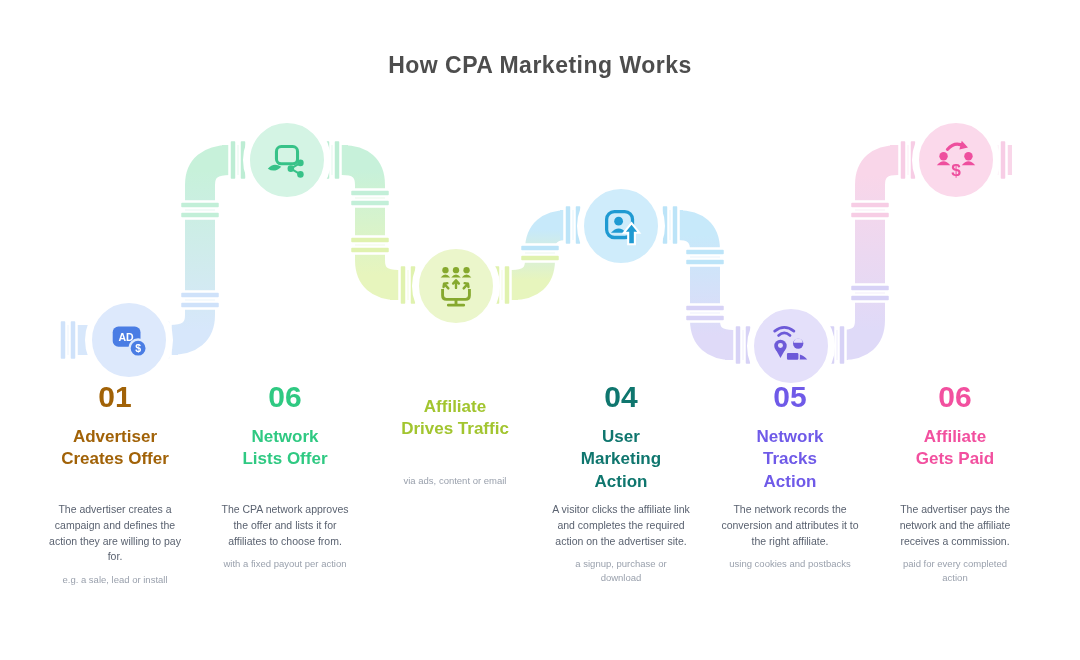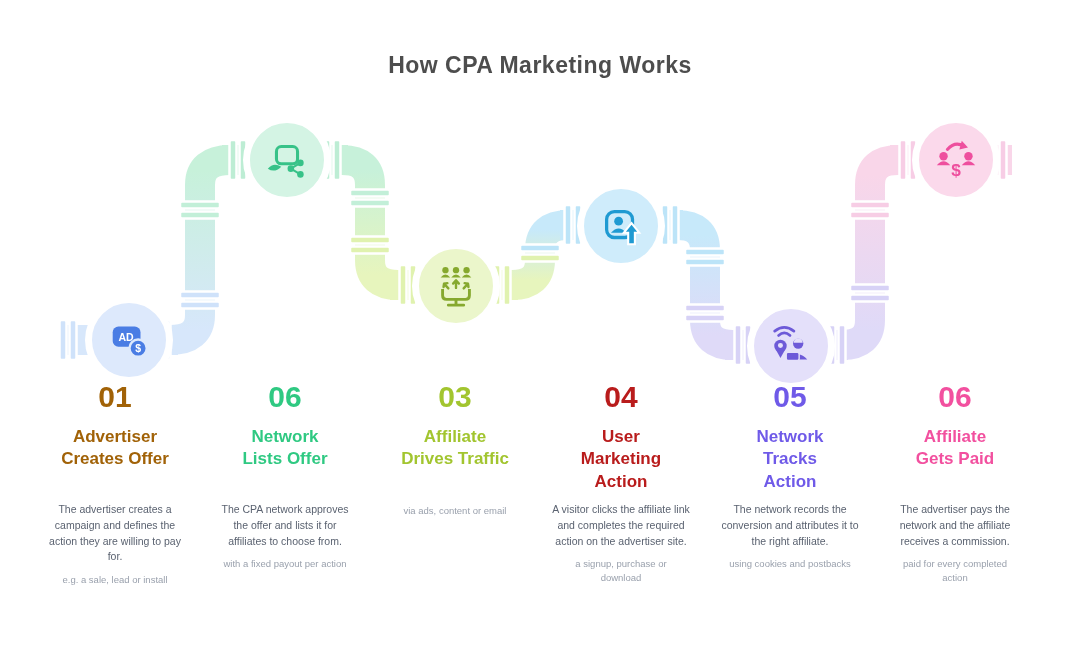--- a/index.html
+++ b/index.html
@@ -12,21 +12,21 @@
         border:7px solid #ffffff;display:flex;align-items:center;justify-content:center;}
   .n1{background:#dde9fc;} .n2{background:#d4f4e4;} .n3{background:#ebf6cb;}
   .n4{background:#cfecfb;} .n5{background:#e4e0fa;} .n6{background:#fbd9eb;}
   .col{position:absolute;top:382px;width:150px;text-align:center;}
   .num{font-size:30px;font-weight:800;line-height:1;}
   .step-title{margin:14px auto 0;width:134px;font-size:17px;font-weight:800;
               line-height:1.32;white-space:pre-line;min-height:70px;}
   .desc{margin:6px auto 0;width:138px;font-size:10.5px;line-height:1.5;color:#5a6270;}
   .note{margin:8px auto 0;width:130px;font-size:9.5px;line-height:1.4;color:#9aa1ad;}
   .c1{color:#a16207;} .c2{color:#2fc982;} .c3{color:#a2c52f;}
-  .c4{color:#b91c1c;} .c5{color:#6f5ae8;} .c6{color:#f2509f;}
+  .c4{color:#0f766e;} .c5{color:#6f5ae8;} .c6{color:#f2509f;}
 </style>
 </head>
 <body>
 
 <div class="canvas">
 
   <div class="title">How CPA Marketing Works</div>
 
   <svg class="pipes" width="1080" height="660" viewBox="0 0 1080 660">
     <defs>
@@ -201,21 +201,20 @@
 
   <div class="col" style="left:210px;">
     <div class="num c2">06</div>
     <div class="step-title c2">Network
 Lists Offer</div>
     <div class="desc">The CPA network approves the offer and lists it for affiliates to choose from.</div>
     <div class="note">with a fixed payout per action</div>
   </div>
 
   <div class="col" style="left:380px;">
-    <div class="num c3">03</div>
     <div class="step-title c3">Affiliate
 Drives Traffic</div>
     <div class="note">via ads, content or email</div>
   </div>
 
   <div class="col" style="left:546px;">
     <div class="num c4">04</div>
     <div class="step-title c4">User
 Marketing
 Action</div>

